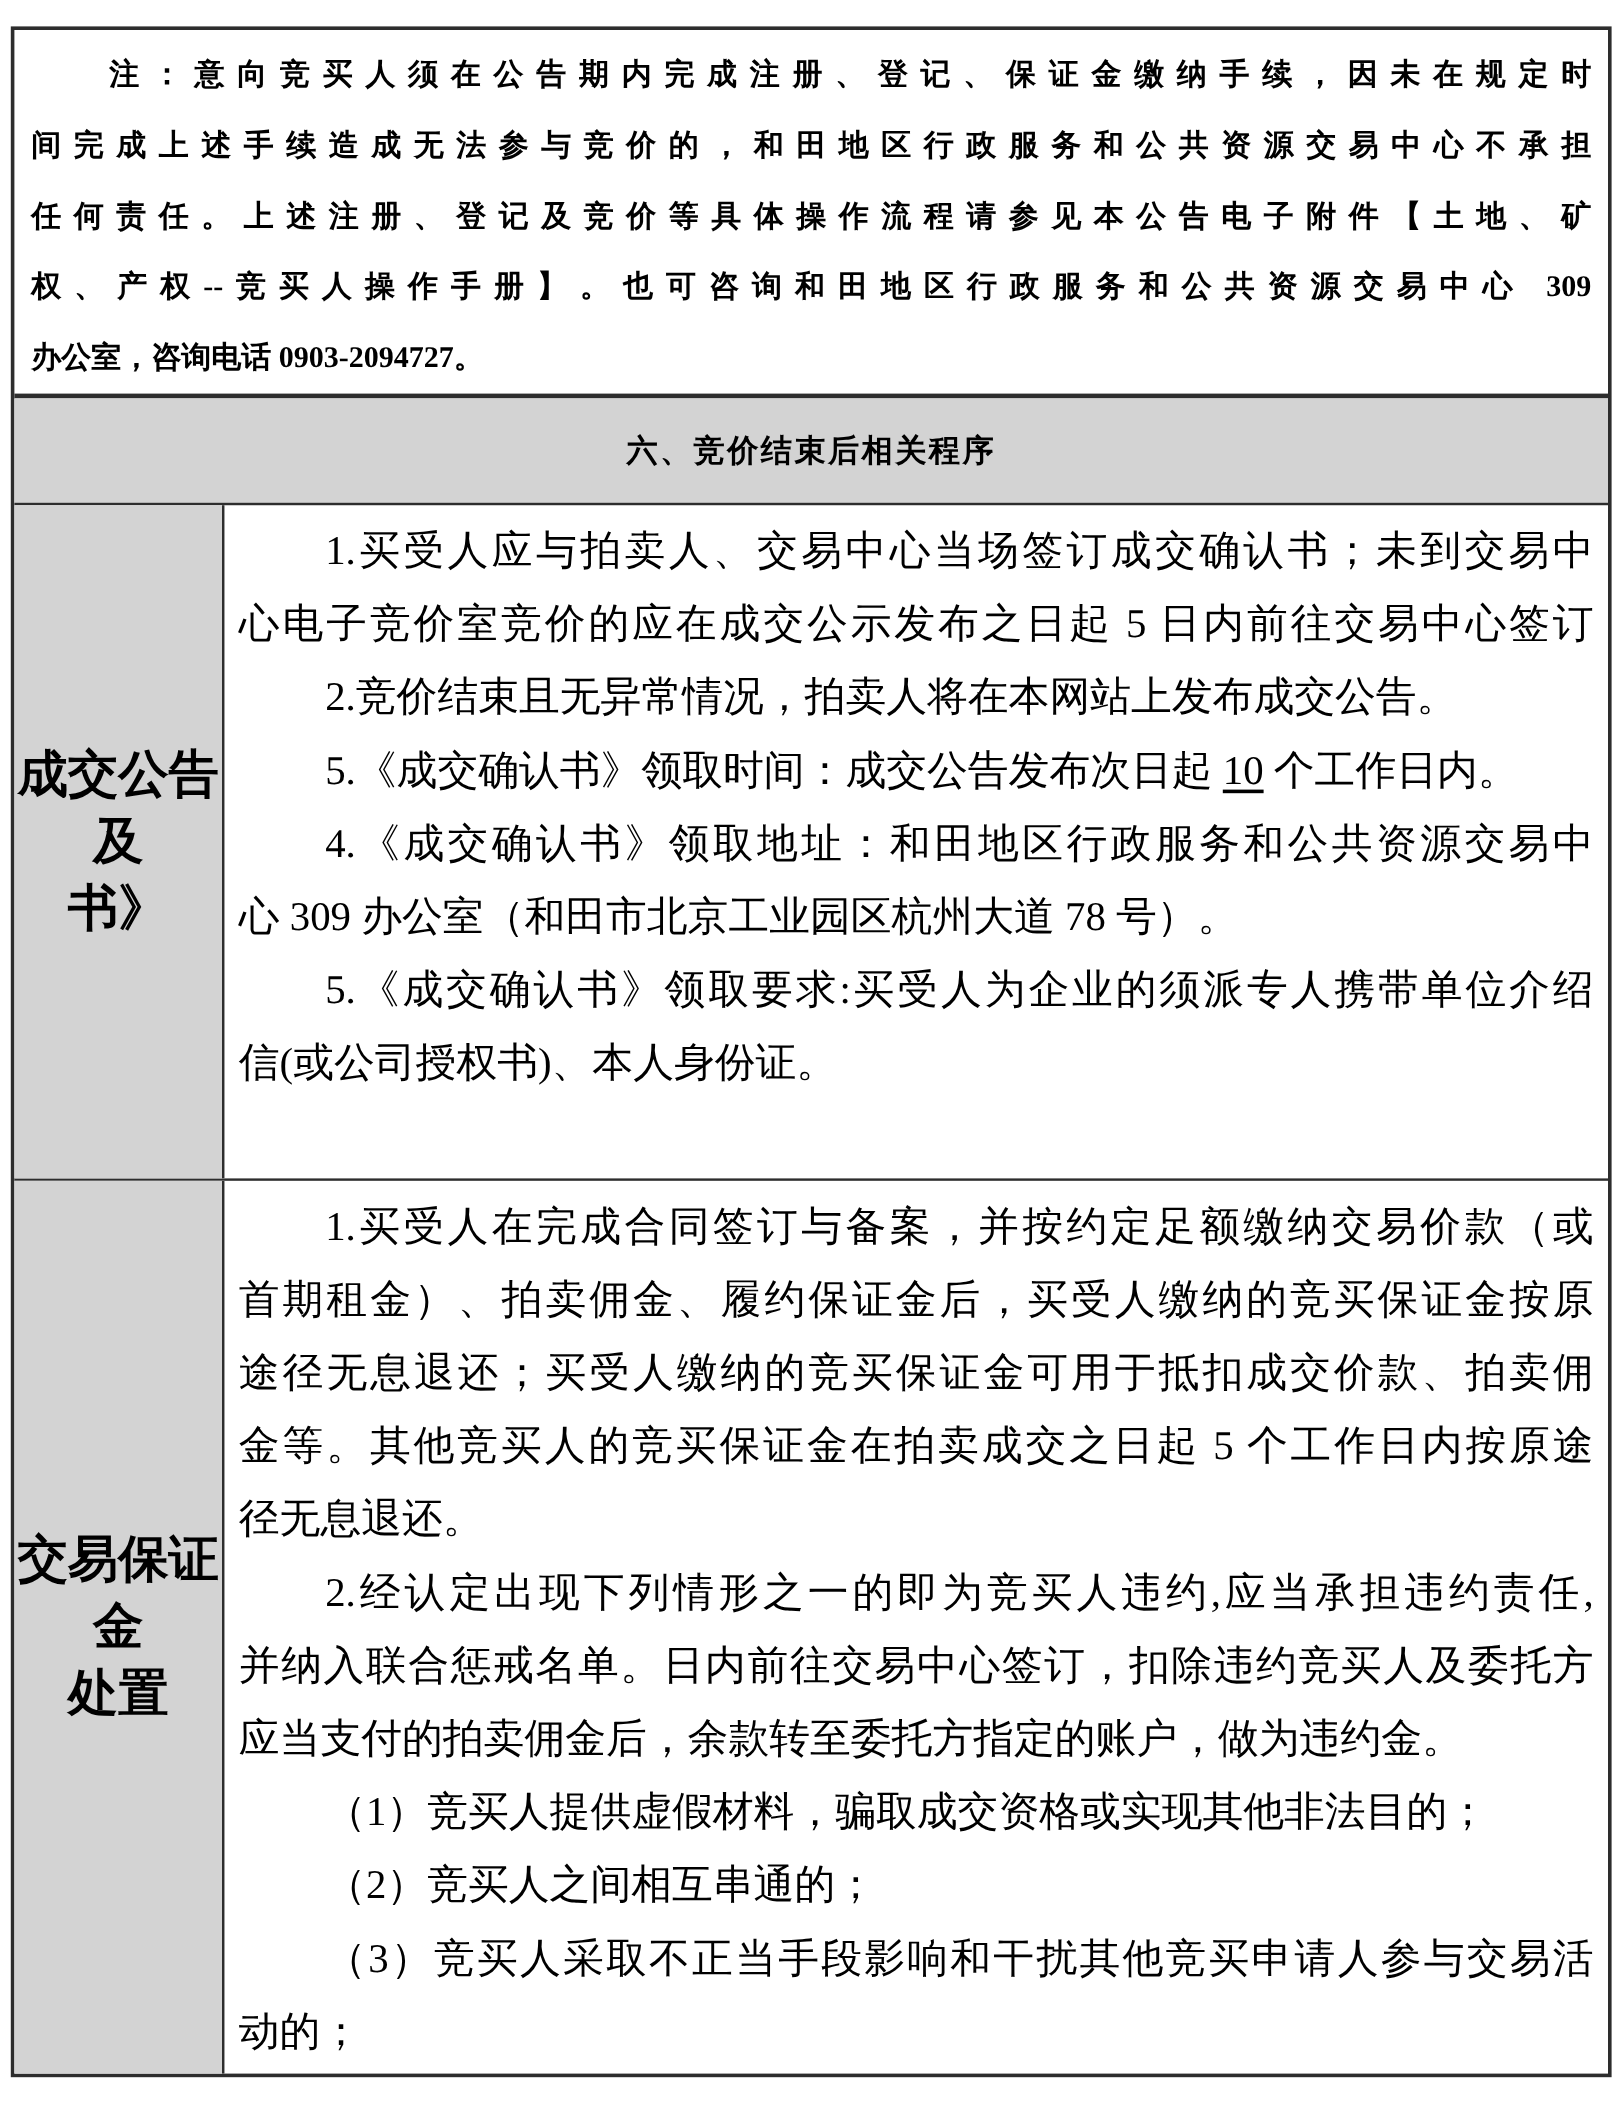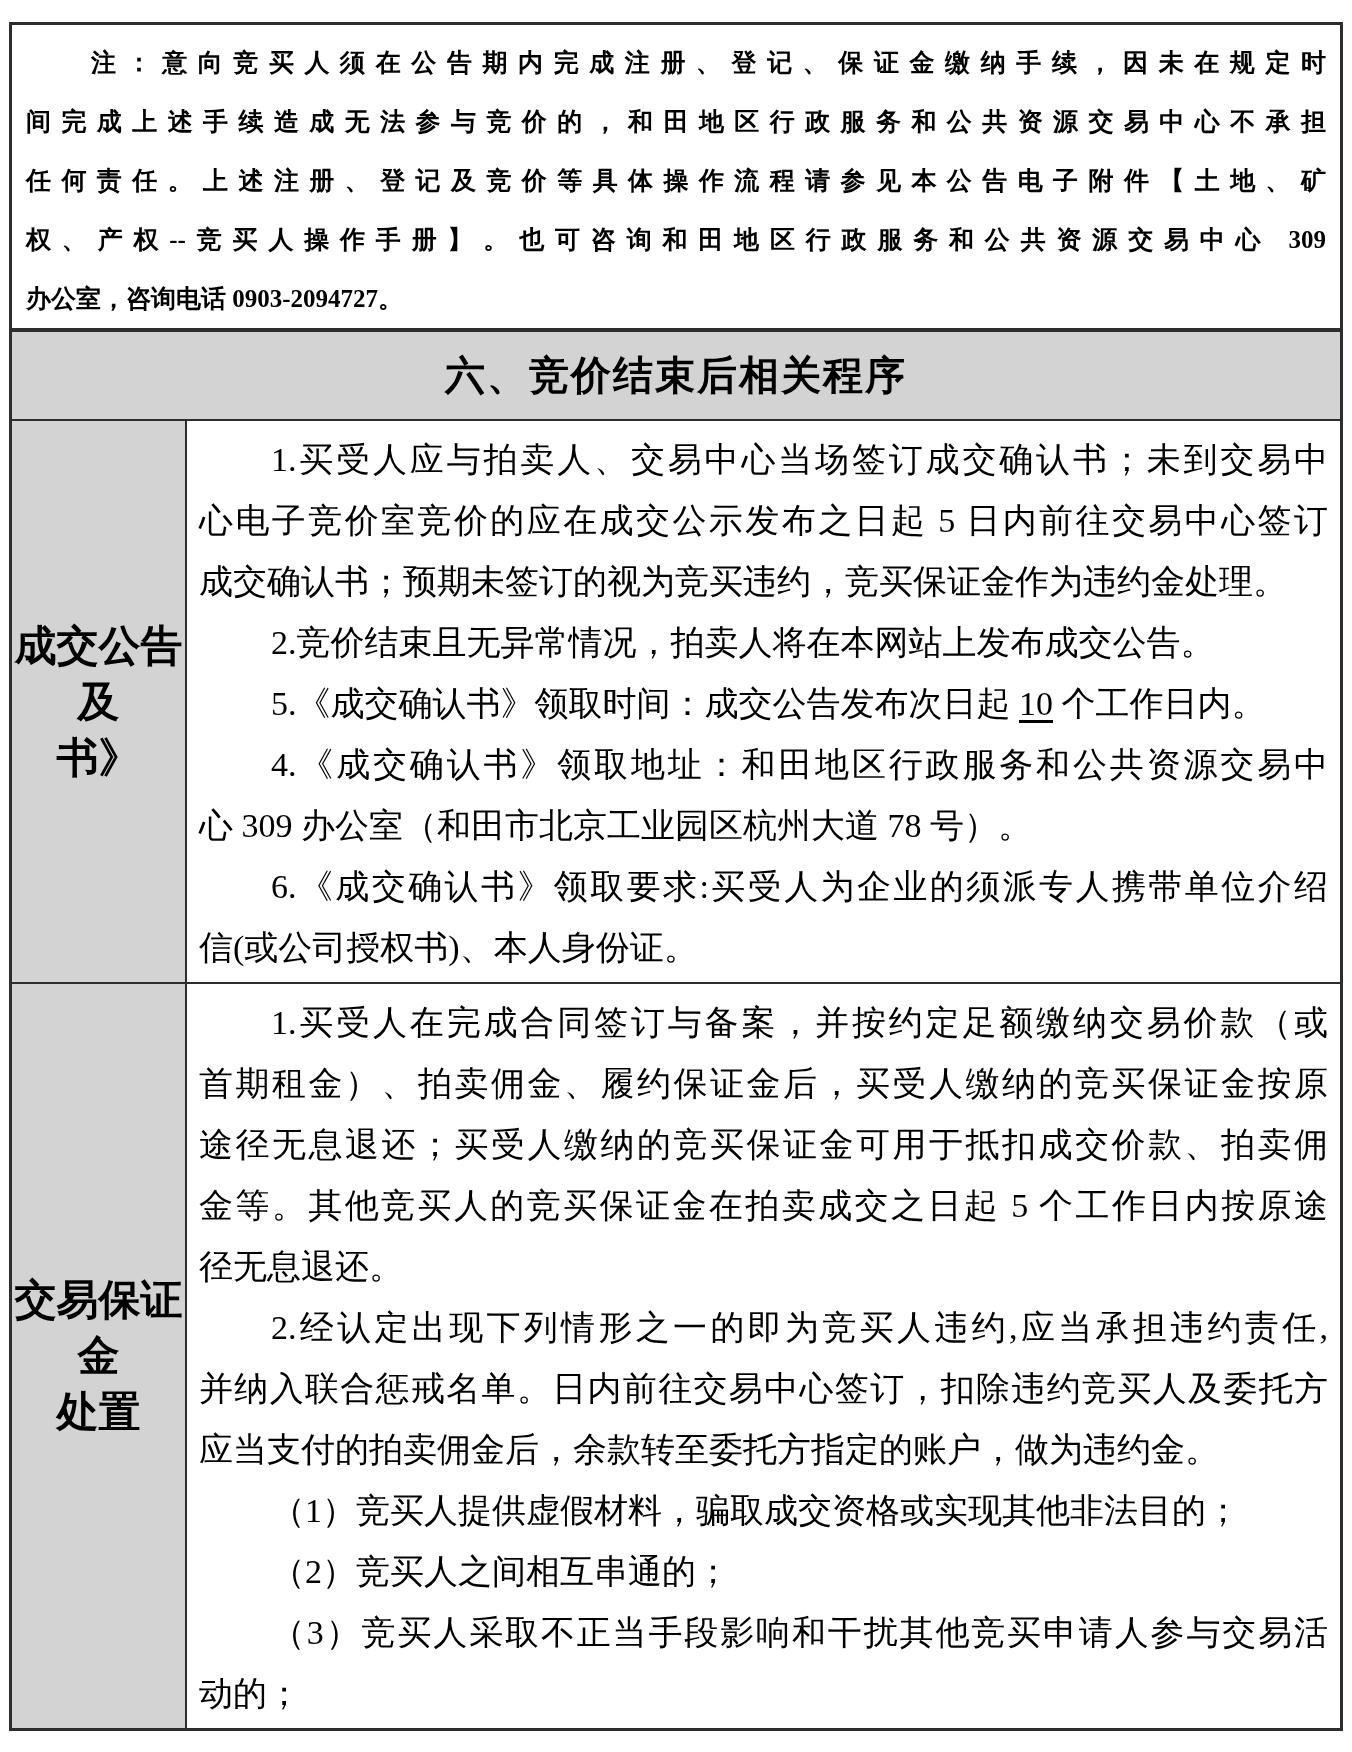--- a/index.html
+++ b/index.html
@@ -40,21 +40,21 @@
   .note .ln.indent { text-indent: 65px; }
   
   .sec-header {
     height: 90px;
     box-sizing: border-box;
     background: #d3d3d3;
     border-bottom: 2px solid #2d2d2d;
     display: flex;
     align-items: center;
     justify-content: center;
-    font-size: 40px;
+    font-size: 26px;
     font-weight: bold;
     letter-spacing: 2px;
   }
   
   .trow {
     display: flex;
     box-sizing: border-box;
   }
   .trow.r0 {
     height: 563px;
@@ -117,26 +117,25 @@
   </div>
   <div id="table-rows" style="display:flex;flex-direction:column;flex:1 1 auto;">
       <div class="trow r0">
         <div class="label-cell">
           <div>成交公告及</div>
           <div>书》</div>
         </div>
         <div class="content-cell">
           <div class="ln indent">1.买受人应与拍卖人、交易中心当场签订成交确认书；未到交易中</div>
           <div class="ln">心电子竞价室竞价的应在成交公示发布之日起 5 日内前往交易中心签订</div>
-          <div class="ln last">成交确认书；预期未签订的视为竞买违约，竞买保证金作为违约金处理。</div>
           <div class="ln last indent">2.竞价结束且无异常情况，拍卖人将在本网站上发布成交公告。</div>
           <div class="ln last indent"><span>5.《成交确认书》领取时间：成交公告发布次日起 </span><span class="u">10</span><span> 个工作日内。</span></div>
           <div class="ln indent">4.《成交确认书》领取地址：和田地区行政服务和公共资源交易中</div>
           <div class="ln last">心 309 办公室（和田市北京工业园区杭州大道 78 号）。</div>
-          <div class="ln indent">6.《成交确认书》领取要求:买受人为企业的须派专人携带单位介绍</div>
+          <div class="ln indent">5.《成交确认书》领取要求:买受人为企业的须派专人携带单位介绍</div>
           <div class="ln last">信(或公司授权书)、本人身份证。</div>
         </div>
       </div>
       <div class="trow r1">
         <div class="label-cell">
           <div>交易保证金</div>
           <div>处置</div>
         </div>
         <div class="content-cell">
           <div class="ln indent">1.买受人在完成合同签订与备案，并按约定足额缴纳交易价款（或</div>

